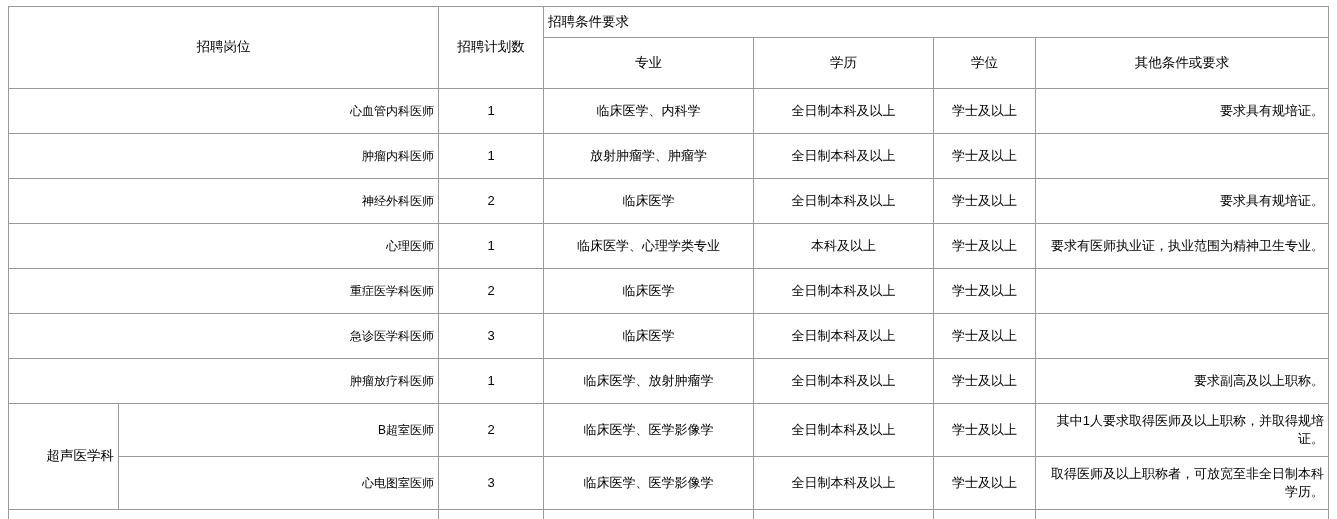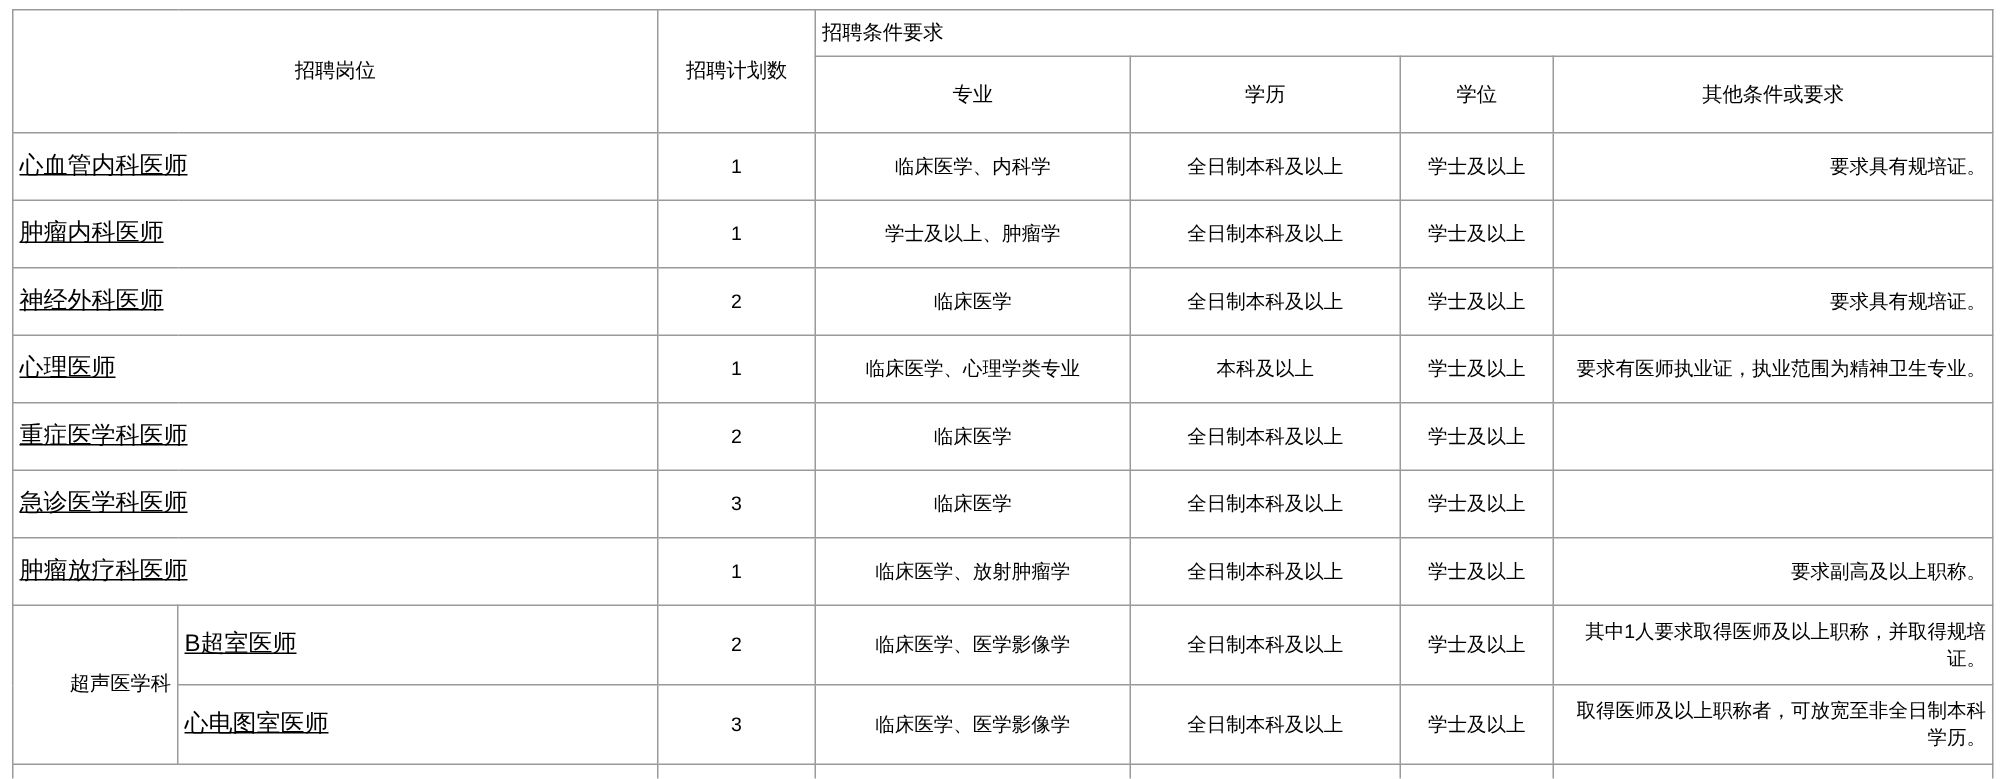--- a/index.html
+++ b/index.html
@@ -49,24 +49,23 @@
     height: 26px;
     font-size: 13.5px;
   }
   .hdr-cell {
     text-align: center;
     height: 46px;
     font-size: 13.5px;
     margin-top: 20px;
   }
   .post-name {
-    text-align: left;
+    text-align: right;
     font-weight: bold;
-    font-size: 16px;
-    text-decoration: underline;
+    font-size: 12px;
   }
   .dept-name {
     text-align: right;
     font-size: 13.5px;
   }
   .num {
     text-align: center;
     font-size: 13px;
   }
   .ctr {
@@ -121,21 +120,21 @@
         <td class="post-name" colspan="2">心血管内科医师</td>
         <td class="num">1</td>
         <td class="ctr">临床医学、内科学</td>
         <td class="ctr">全日制本科及以上</td>
         <td class="ctr">学士及以上</td>
         <td class="other">要求具有规培证。</td>
       </tr>
       <tr class="body-row">
         <td class="post-name" colspan="2">肿瘤内科医师</td>
         <td class="num">1</td>
-        <td class="ctr">学士及以上、肿瘤学</td>
+        <td class="ctr">放射肿瘤学、肿瘤学</td>
         <td class="ctr">全日制本科及以上</td>
         <td class="ctr">学士及以上</td>
         <td class="other"></td>
       </tr>
       <tr class="body-row">
         <td class="post-name" colspan="2">神经外科医师</td>
         <td class="num">2</td>
         <td class="ctr">临床医学</td>
         <td class="ctr">全日制本科及以上</td>
         <td class="ctr">学士及以上</td>

